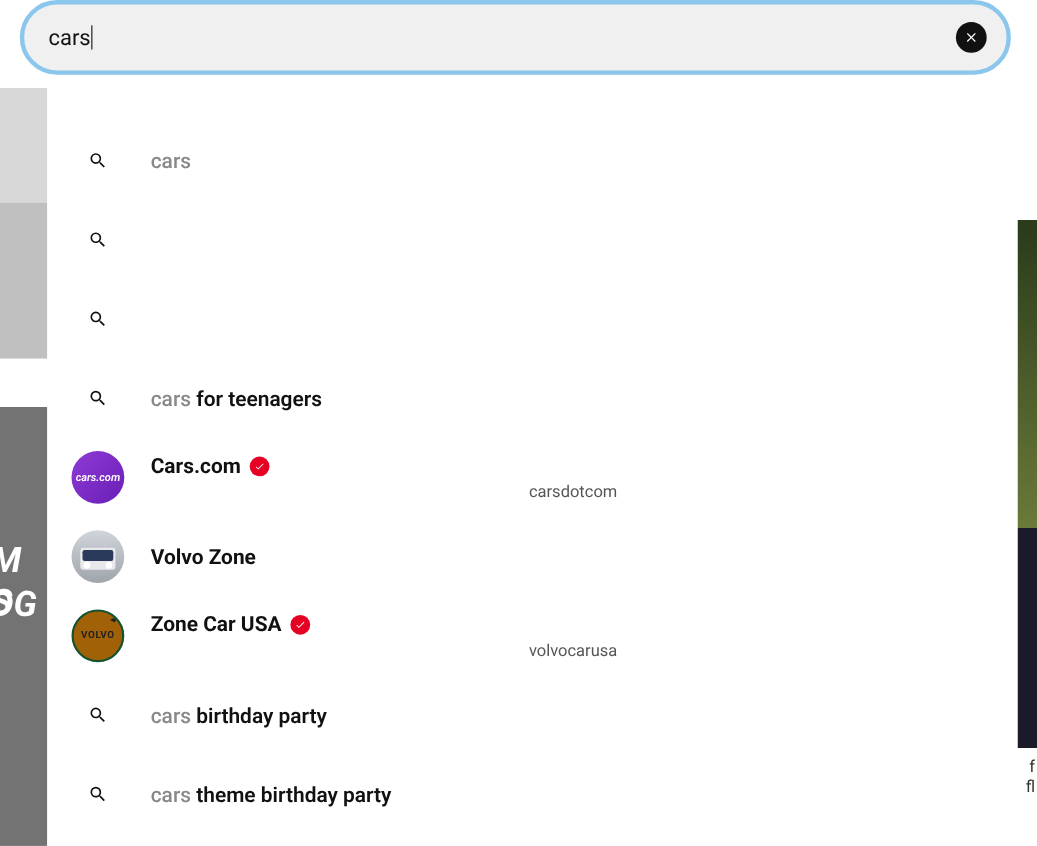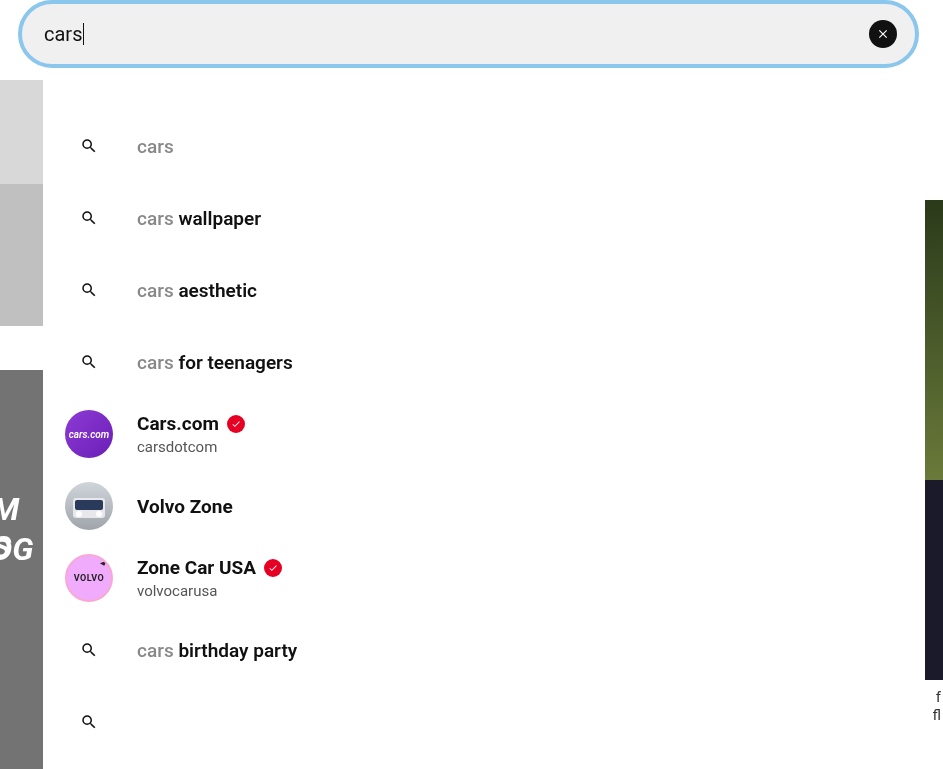--- a/index.html
+++ b/index.html
@@ -96,21 +96,21 @@
   height: 48px;
   border-radius: 50%;
   flex-shrink: 0;
   background: #ccc;
   display: flex;
   align-items: center;
   justify-content: center;
   overflow: hidden;
 }
 .avatar.purple { background: linear-gradient(135deg, #8e3ad6, #6a1fb5); }
-.avatar.volvo { background: #f0abfc; border: 2px solid #f9a8d4; position: relative; }
+.avatar.volvo { background: #a16207; border: 2px solid #14532d; position: relative; }
 .avatar.carfront { background: linear-gradient(#d0d5dc, #a0a5ac); }
 .avatar-label {
   font-size: 10px;
   color: #fff;
   font-weight: 600;
   font-style: italic;
 }
 .volvo-text { font-size: 9px; color: #222; font-weight: bold; letter-spacing: 0.5px; }
 .volvo-arrow {
   position: absolute;
@@ -124,21 +124,21 @@
 .sug-query { font-size: 19px; font-weight: 600; color: #111; }
 .sug-query .prefix { color: #888; font-weight: 500; }
 .profile-name {
   font-size: 19px;
   font-weight: 700;
   color: #111;
   display: flex;
   align-items: center;
   gap: 8px;
 }
-.profile-username { font-size: 15px; color: #555; margin-top: 1px; }
+.profile-username { font-size: 15px; color: #555; margin-top: 1px; text-align: center; }
 .verified {
   width: 18px; height: 18px; border-radius: 50%; background: #e60023;
   display: inline-flex; align-items: center; justify-content: center;
 }
 .verified svg { width: 10px; height: 10px; fill: #fff; }
 .side-text {
   position: absolute;
   color: #fff;
   font-size: 32px;
   font-weight: 700;
@@ -197,32 +197,26 @@
       <div class="sug-text">
         <div class="sug-query"><span class="prefix">cars</span><span></span></div>
       </div>
     </div>
     <div class="suggestion">
       <div class="sug-icon search-type">
         <svg viewBox="0 0 24 24">
           <path d="M15.5 14h-.79l-.28-.27A6.471 6.471 0 0016 9.5 6.5 6.5 0 109.5 16c1.61 0 3.09-.59 4.23-1.57l.27.28v.79l5 4.99L20.49 19l-4.99-5zm-6 0C7.01 14 5 11.99 5 9.5S7.01 5 9.5 5 14 7.01 14 9.5 11.99 14 9.5 14z"></path>
         </svg>
       </div>
-      <div class="sug-text">
-        <div class="sug-query"><span class="prefix">cars</span><span> wallpaper</span></div>
-      </div>
-    </div>
-    <div class="suggestion">
-      <div class="sug-icon search-type">
-        <svg viewBox="0 0 24 24">
-          <path d="M15.5 14h-.79l-.28-.27A6.471 6.471 0 0016 9.5 6.5 6.5 0 109.5 16c1.61 0 3.09-.59 4.23-1.57l.27.28v.79l5 4.99L20.49 19l-4.99-5zm-6 0C7.01 14 5 11.99 5 9.5S7.01 5 9.5 5 14 7.01 14 9.5 11.99 14 9.5 14z"></path>
-        </svg>
-      </div>
-      <div class="sug-text">
-        <div class="sug-query"><span class="prefix">cars</span><span> aesthetic</span></div>
+    </div>
+    <div class="suggestion">
+      <div class="sug-icon search-type">
+        <svg viewBox="0 0 24 24">
+          <path d="M15.5 14h-.79l-.28-.27A6.471 6.471 0 0016 9.5 6.5 6.5 0 109.5 16c1.61 0 3.09-.59 4.23-1.57l.27.28v.79l5 4.99L20.49 19l-4.99-5zm-6 0C7.01 14 5 11.99 5 9.5S7.01 5 9.5 5 14 7.01 14 9.5 11.99 14 9.5 14z"></path>
+        </svg>
       </div>
     </div>
     <div class="suggestion">
       <div class="sug-icon search-type">
         <svg viewBox="0 0 24 24">
           <path d="M15.5 14h-.79l-.28-.27A6.471 6.471 0 0016 9.5 6.5 6.5 0 109.5 16c1.61 0 3.09-.59 4.23-1.57l.27.28v.79l5 4.99L20.49 19l-4.99-5zm-6 0C7.01 14 5 11.99 5 9.5S7.01 5 9.5 5 14 7.01 14 9.5 11.99 14 9.5 14z"></path>
         </svg>
       </div>
       <div class="sug-text">
         <div class="sug-query"><span class="prefix">cars</span><span> for teenagers</span></div>
@@ -285,15 +279,18 @@
       <div class="sug-text">
         <div class="sug-query"><span class="prefix">cars</span><span> birthday party</span></div>
       </div>
     </div>
     <div class="suggestion">
       <div class="sug-icon search-type">
         <svg viewBox="0 0 24 24">
           <path d="M15.5 14h-.79l-.28-.27A6.471 6.471 0 0016 9.5 6.5 6.5 0 109.5 16c1.61 0 3.09-.59 4.23-1.57l.27.28v.79l5 4.99L20.49 19l-4.99-5zm-6 0C7.01 14 5 11.99 5 9.5S7.01 5 9.5 5 14 7.01 14 9.5 11.99 14 9.5 14z"></path>
         </svg>
       </div>
+      <div class="sug-text">
+        <div class="sug-query"><span class="prefix">cars</span><span> theme birthday party</span></div>
+      </div>
     </div>
     <div class="suggestion"></div>
   </div>
 
 </body></html>

